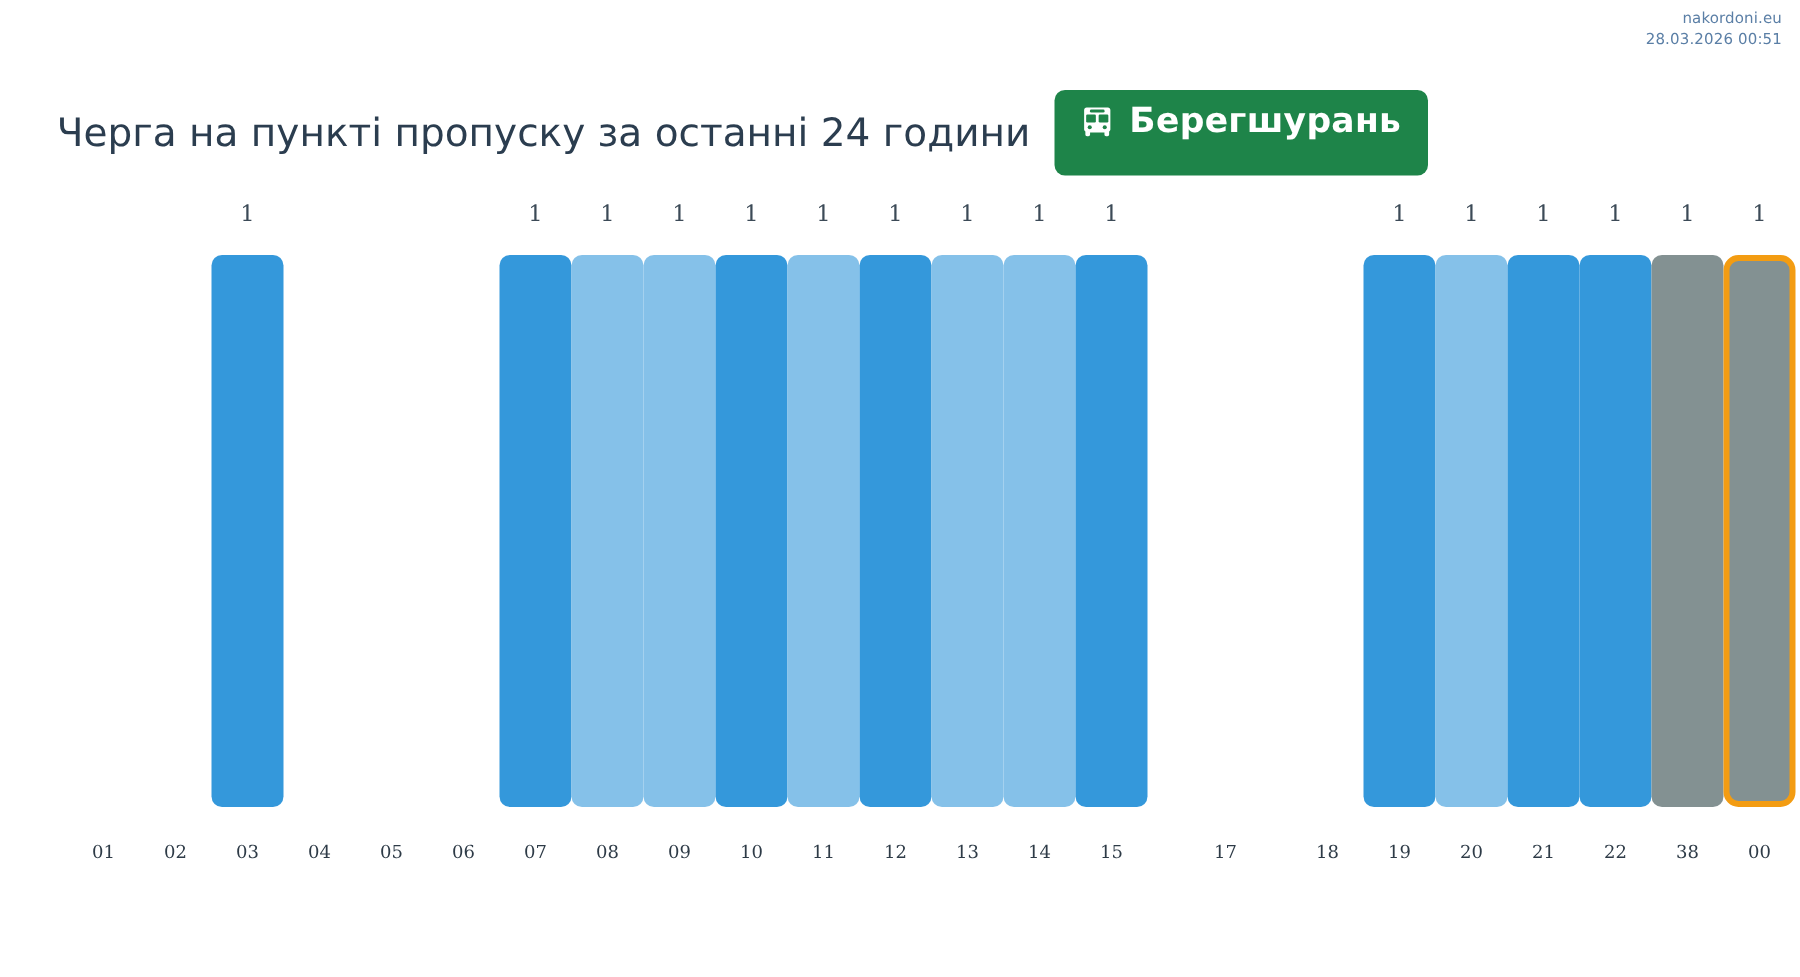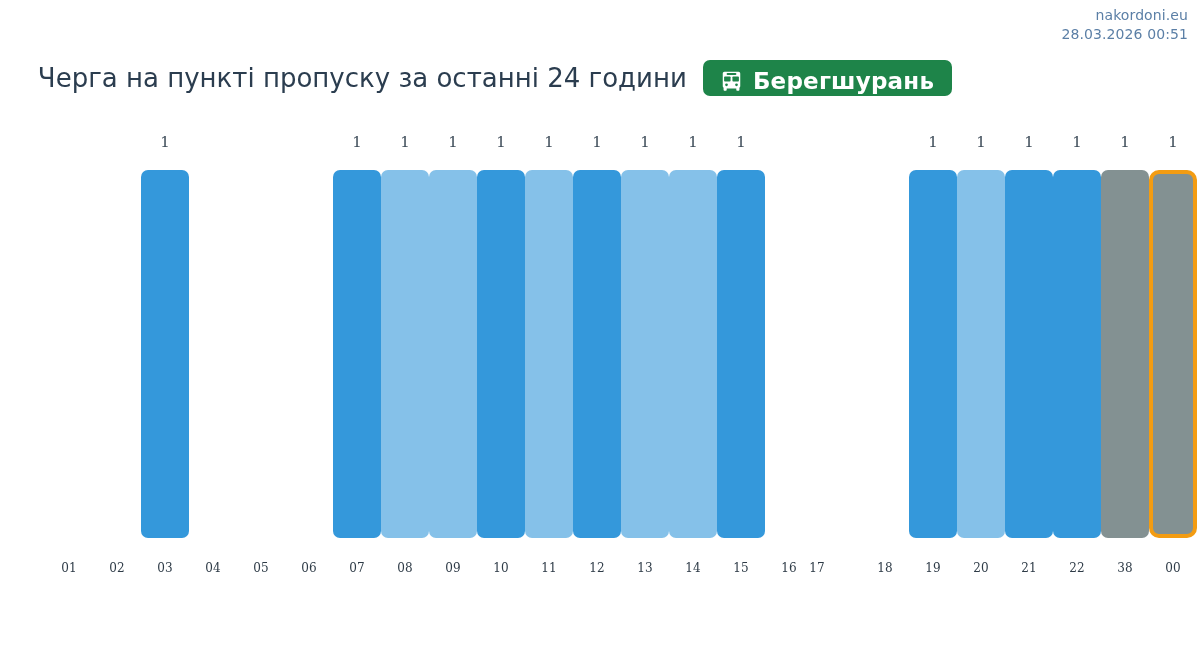--- a/index.html
+++ b/index.html
@@ -18,21 +18,21 @@
   
   #meta {
     position: absolute;
     top: 6px;
     right: 12px;
     text-align: right;
     line-height: 1.35;
   }
   #meta .meta-line {
     font-family: "DejaVu Sans", sans-serif;
-    font-size: 14px;
+    font-size: 10px;
     color: #5b7fa6;
     letter-spacing: 0.1px;
   }
 
   
   #title-row {
     position: absolute;
     top: 60px;
     left: 0;
     width: 990px;
@@ -48,21 +48,21 @@
     color: #2b3d4f;
     white-space: nowrap;
   }
   #checkpoint-badge {
     display: inline-flex;
     align-items: center;
     gap: 9px;
     background: #1e8449;
     color: #ffffff;
     border-radius: 7px;
-    padding: 9px 18px 2px 16px;
+    padding: 9px 18px 23px 16px;
     white-space: nowrap;
   }
   #checkpoint-badge .badge-label {
     font-family: "DejaVu Sans", sans-serif;
     font-size: 23px;
     font-weight: bold;
     line-height: 1;
     letter-spacing: 0.2px;
   }
   .bus-icon svg { display: block; }
@@ -201,23 +201,20 @@
     <div class="bar-slot" style="left: 624px;">
       <div class="bar-value">1</div>
       <div class="bar-rect" style="background: rgb(133, 193, 233);"></div>
       <div class="bar-tick">14</div>
     </div>
     <div class="bar-slot" style="left: 672px;">
       <div class="bar-value">1</div>
       <div class="bar-rect" style="background: rgb(52, 152, 219);"></div>
       <div class="bar-tick">15</div>
     </div>
-    <div class="bar-slot" style="left: 720px;">
-      <div class="bar-tick">16</div>
-    </div>
     <div class="bar-slot" style="left: 748px;">
       <div class="bar-tick">17</div>
     </div>
     <div class="bar-slot" style="left: 816px;">
       <div class="bar-tick">18</div>
     </div>
     <div class="bar-slot" style="left: 864px;">
       <div class="bar-value">1</div>
       <div class="bar-rect" style="background: rgb(52, 152, 219);"></div>
       <div class="bar-tick">19</div>

